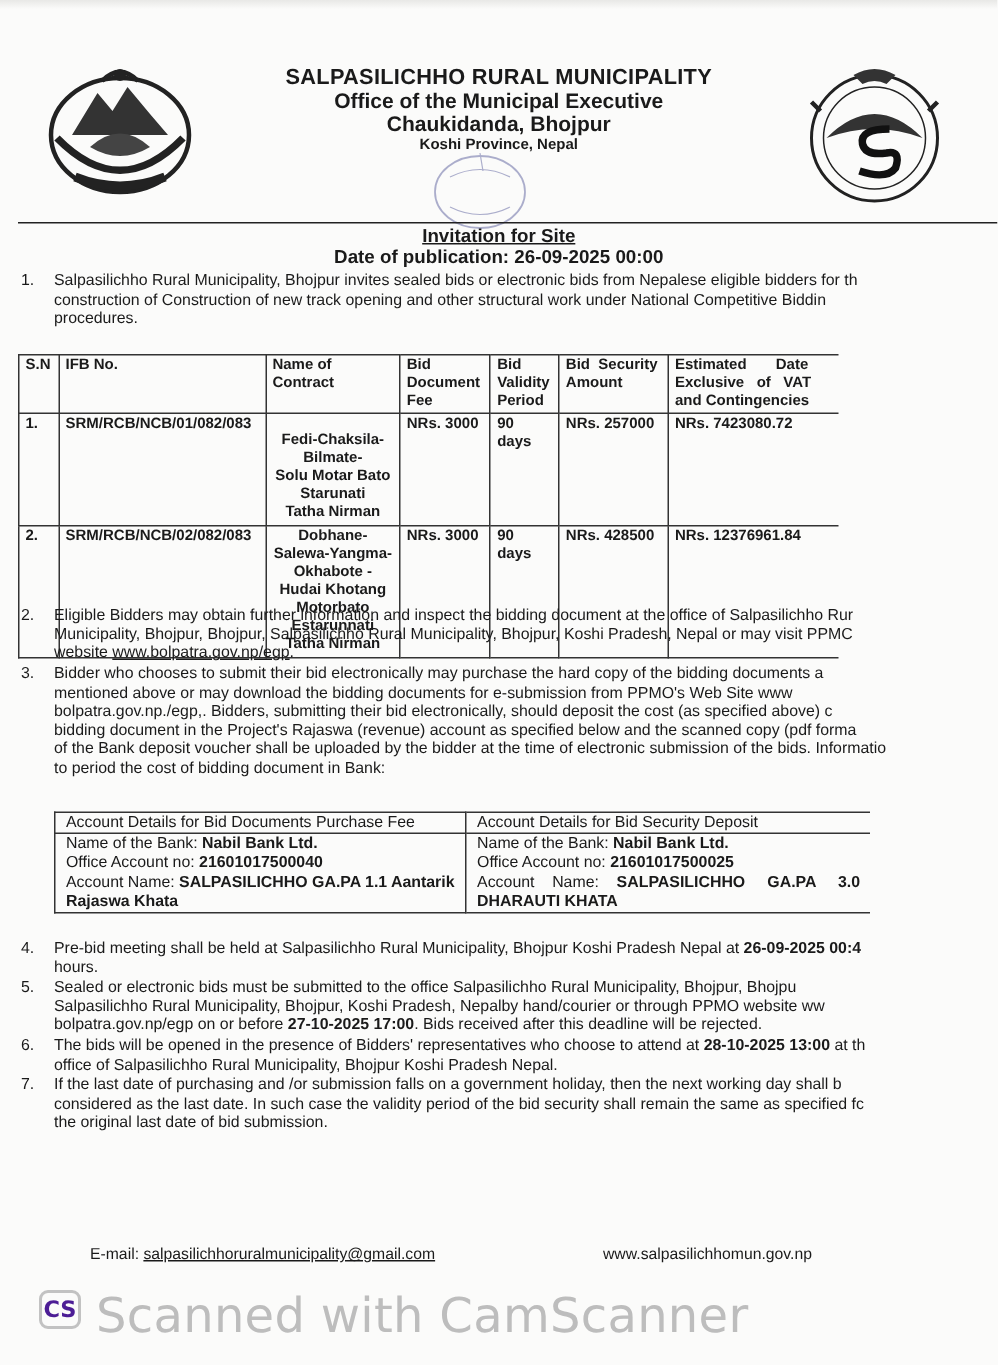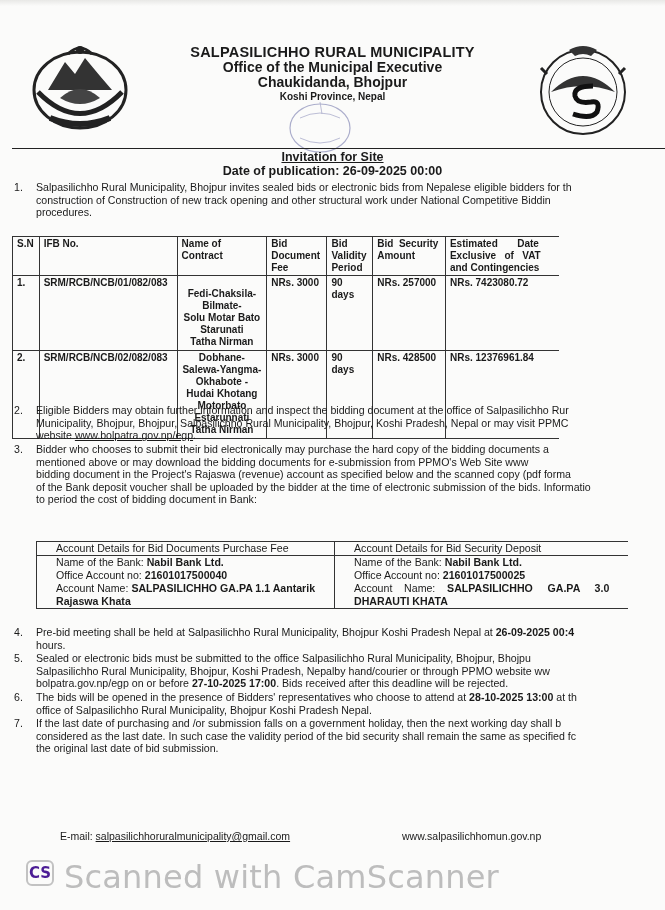--- a/index.html
+++ b/index.html
@@ -39,21 +39,21 @@
     table.bids td, table.bids th { border: 1px solid #333; vertical-align: top; padding: 1px 4px; font-weight: bold; text-align: left; }
     table.bids th { height: 36px; line-height: 12px; }
     table.bids td { line-height: 12px; }
     table.bids .contract { text-align: center; vertical-align: bottom; padding-bottom: 2px; }
     table.bids tr.r1 td { height: 71px; }
     table.bids tr.r2 td { height: 80px; }
     .clip { overflow: hidden; white-space: nowrap; }
 
     
     table.acct { position: absolute; left: 36px; top: 541px; border-collapse: collapse; font-size: 10.6px; }
-    table.acct td { border: 1px solid #333; padding: 0 19px; vertical-align: top; line-height: 13px; white-space: nowrap; overflow: hidden; }
+    table.acct td { border: 1px solid #333; padding: 0 7px; vertical-align: top; line-height: 13px; white-space: nowrap; overflow: hidden; }
 
     .footer-mail { position: absolute; left: 60px; top: 830px; font-size: 10.5px; }
     .footer-mail a { color: #1a1a1a; text-decoration: underline; }
     .footer-web { position: absolute; left: 402px; top: 830px; font-size: 10.5px; }
 
     .cs-logo { position: absolute; left: 26px; top: 860px; width: 28px; height: 26px; border: 2px solid #c2c2c2; border-radius: 6px; box-sizing: border-box; color: #4c1d95; font-weight: bold; font-size: 15px; text-align: center; line-height: 22px; font-family: "DejaVu Sans", sans-serif; }
     .cs-text { position: absolute; left: 64px; top: 858px; font-size: 32px; color: #bdbdbd; font-family: "DejaVu Sans", sans-serif; letter-spacing: 0.2px; }
   </style>
 </head>
 <body>
@@ -169,20 +169,21 @@
 
   <div class="para" style="top:404px;">
     <span class="num">2.</span><span>Eligible Bidders may obtain further information and inspect the bidding document at the office of Salpasilichho Rur</span>
     <span class="ind">Municipality, Bhojpur, Bhojpur, Salpasilichho Rural Municipality, Bhojpur, Koshi Pradesh, Nepal or may visit PPMC</span>
     <span class="ind"><span style="white-space:pre;">website </span><a>www.bolpatra.gov.np/egp</a><span>.</span></span>
   </div>
 
   <div class="para" style="top:443px;">
     <span class="num">3.</span><span>Bidder who chooses to submit their bid electronically may purchase the hard copy of the bidding documents a</span>
     <span class="ind">mentioned above or may download the bidding documents for e-submission from PPMO's Web Site www</span>
+    <span class="ind">bolpatra.gov.np./egp,. Bidders, submitting their bid electronically, should deposit the cost (as specified above) c</span>
     <span class="ind">bidding document in the Project's Rajaswa (revenue) account as specified below and the scanned copy (pdf forma</span>
     <span class="ind">of the Bank deposit voucher shall be uploaded by the bidder at the time of electronic submission of the bids. Informatio</span>
     <span class="ind">to period the cost of bidding document in Bank:</span>
   </div>
 
   <table class="acct">
     <tbody>
         <tr>
       <td style="width:306px;">Account Details for Bid Documents Purchase Fee</td>
       <td style="width:300px; border-right:none;">Account Details for Bid Security Deposit</td>

